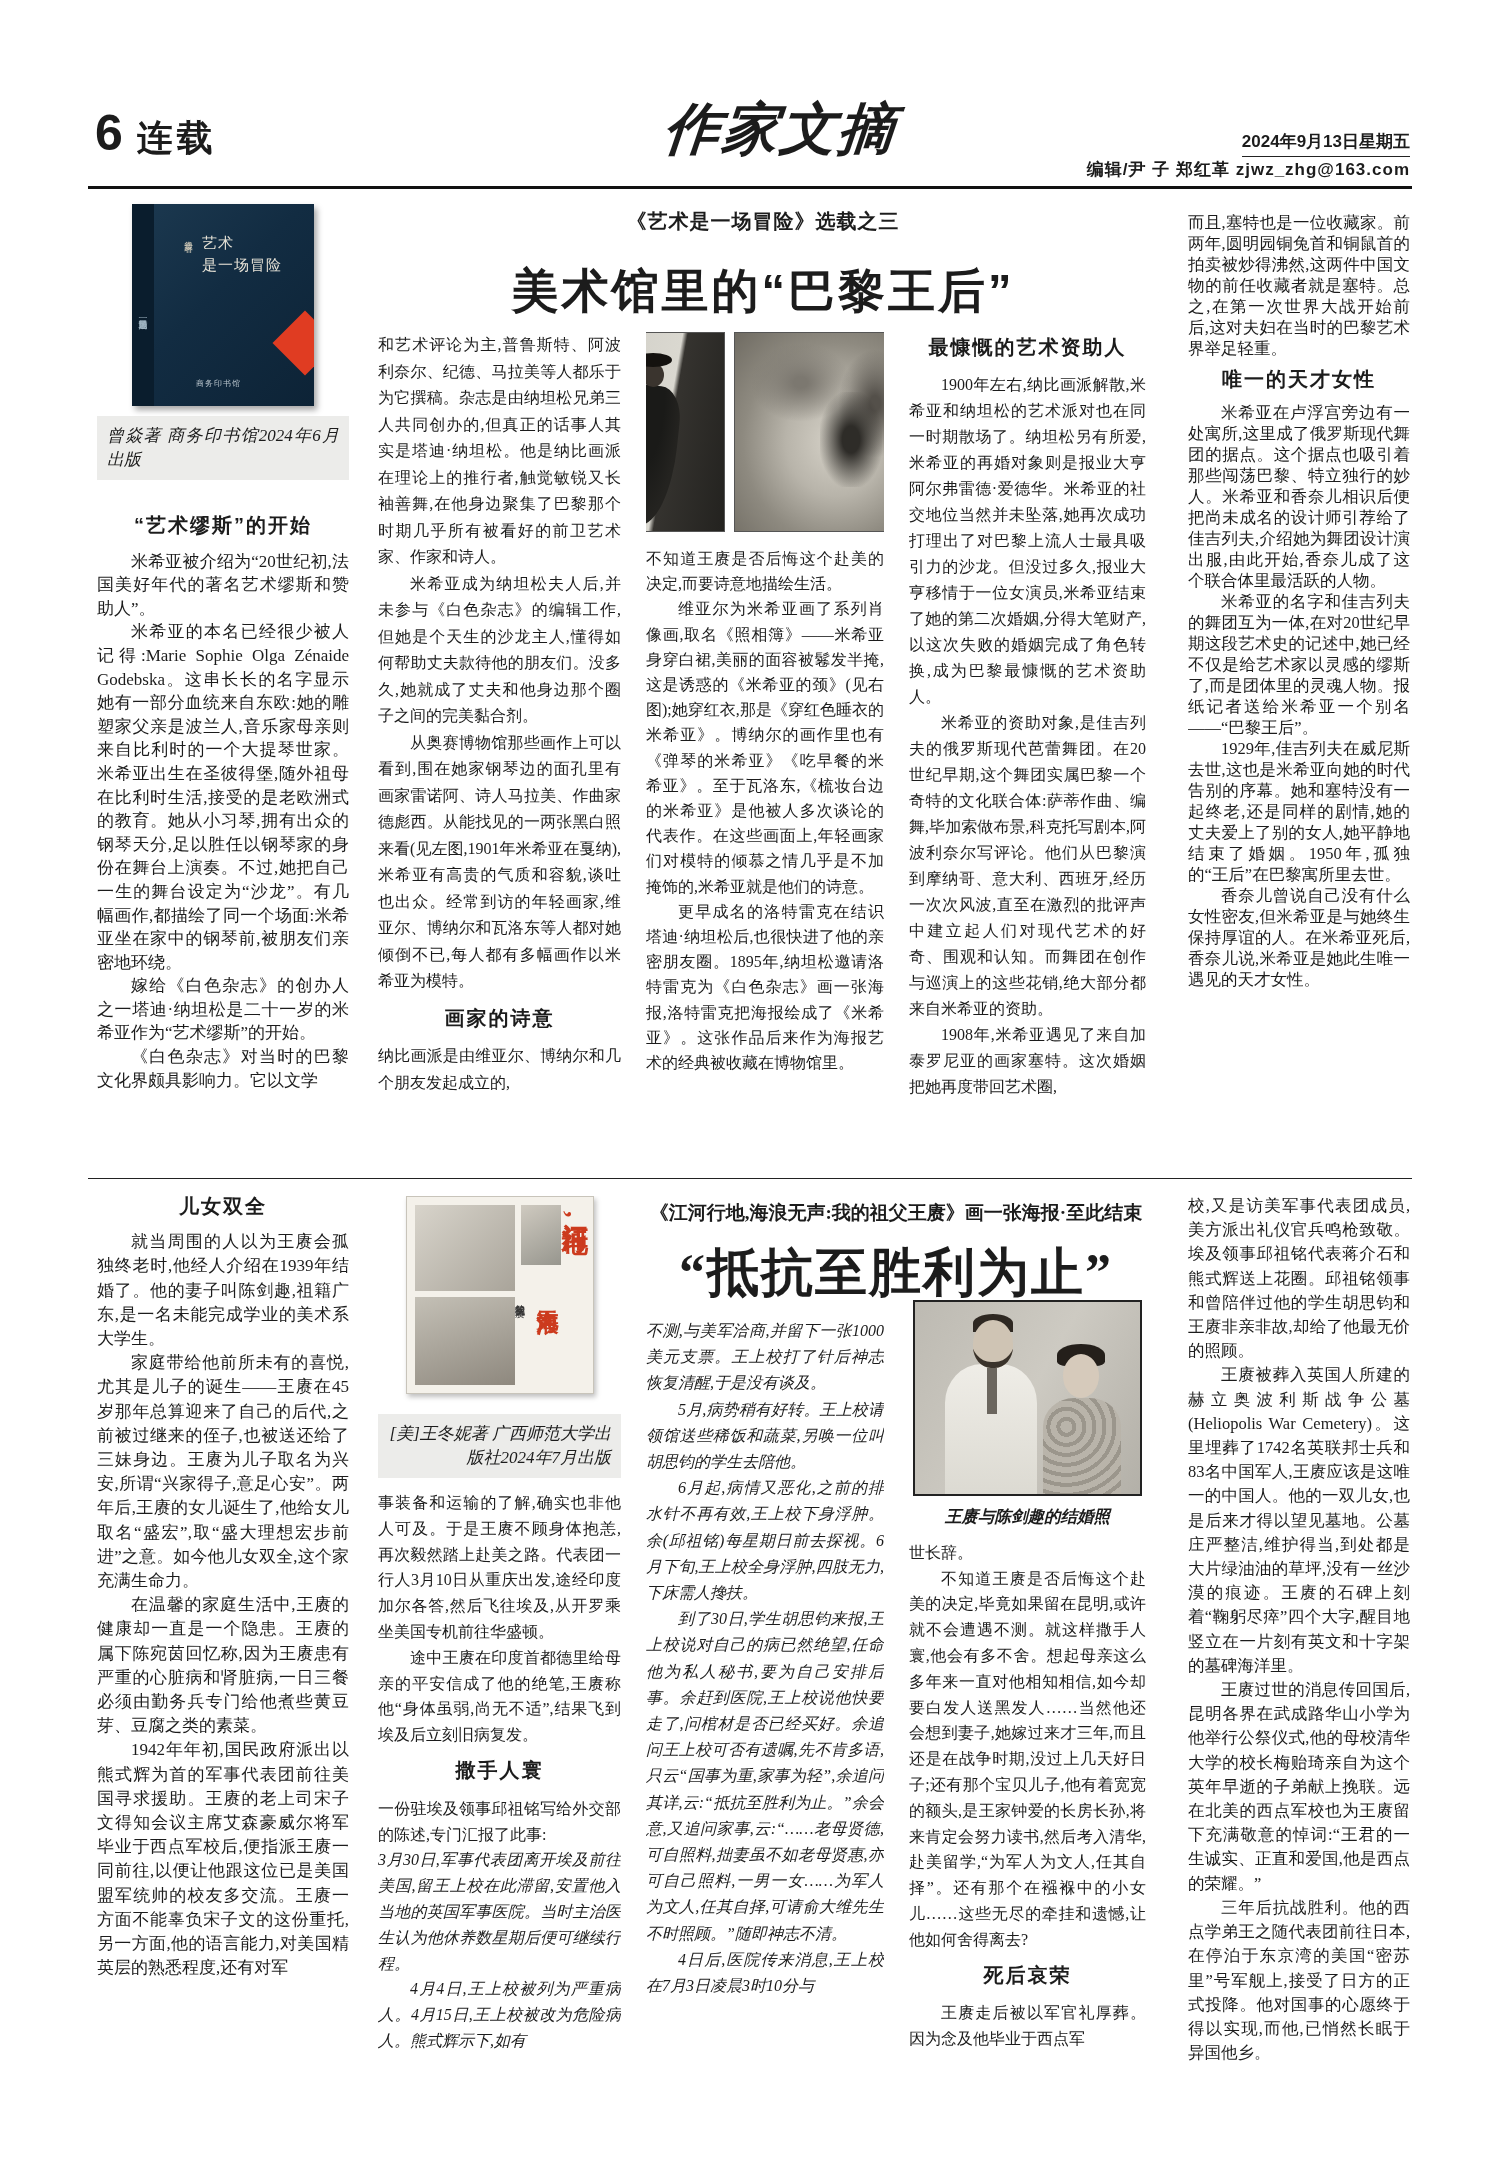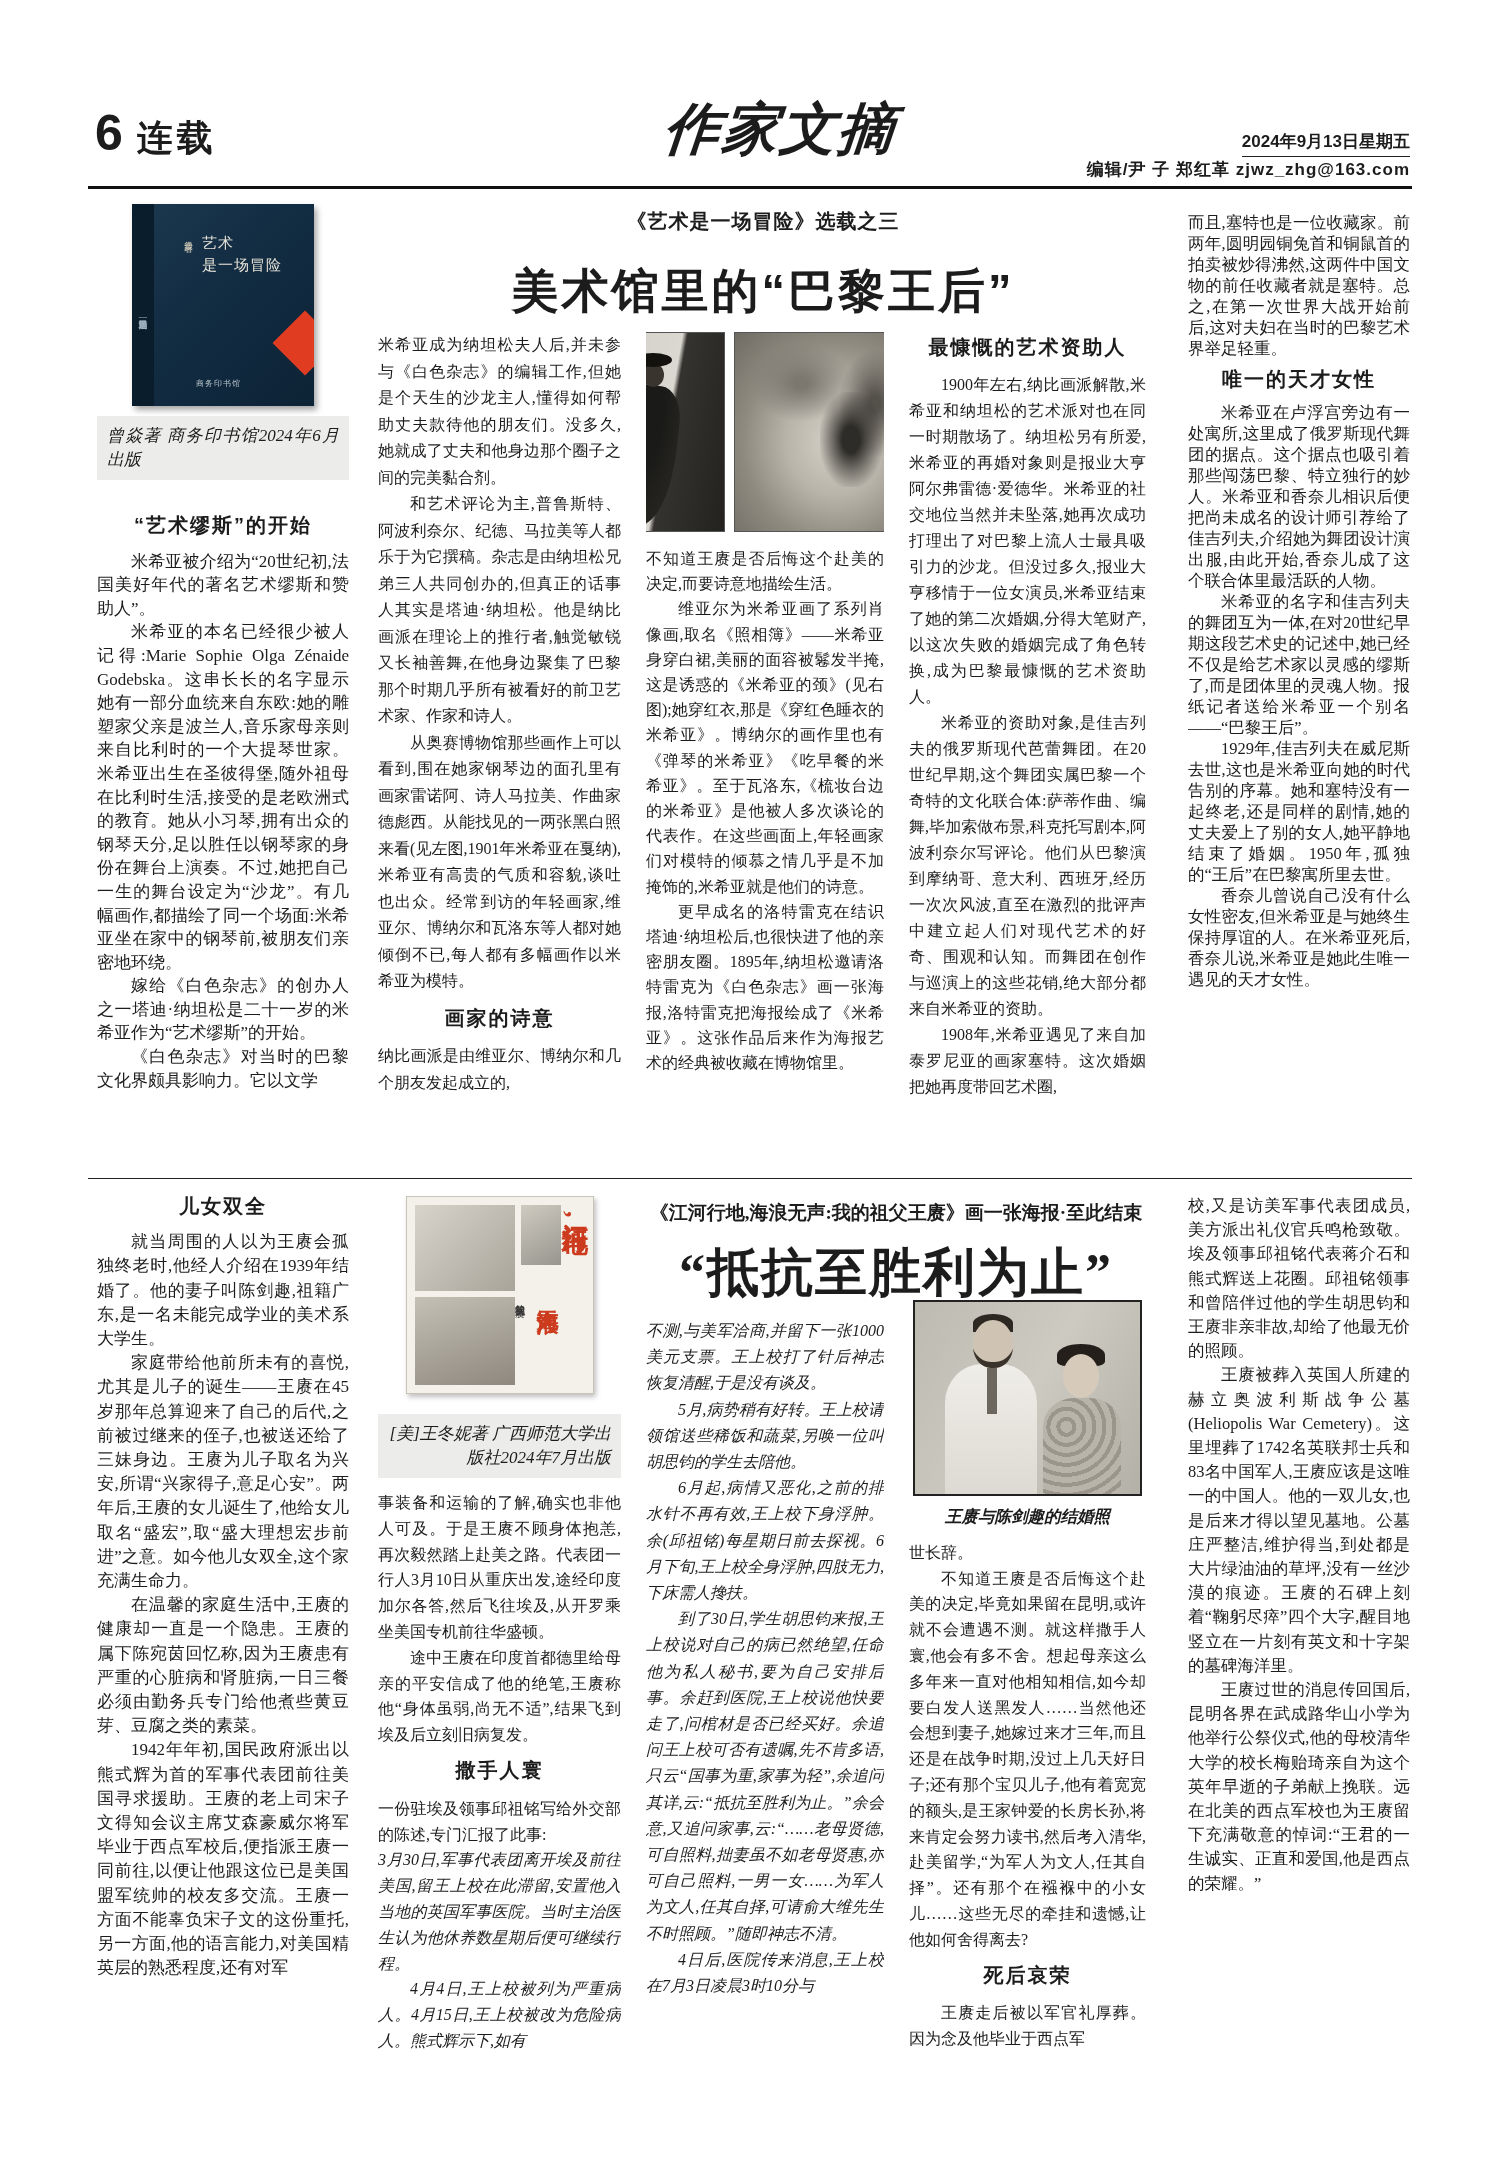--- a/index.html
+++ b/index.html
@@ -107,22 +107,22 @@
     </div>
 </div>
 
 <div class="abs" id="a1-headline">
   <div id="a1-kicker">《艺术是一场冒险》选载之三</div>
   <div id="a1-title">美术馆里的“巴黎王后”</div>
 </div>
 
 <div class="abs col cont" id="a1-col1">
   <div class="cont">
+      <p>和艺术评论为主,普鲁斯特、阿波利奈尔、纪德、马拉美等人都乐于为它撰稿。杂志是由纳坦松兄弟三人共同创办的,但真正的话事人其实是塔迪·纳坦松。他是纳比画派在理论上的推行者,触觉敏锐又长袖善舞,在他身边聚集了巴黎那个时期几乎所有被看好的前卫艺术家、作家和诗人。</p>
       <p>米希亚成为纳坦松夫人后,并未参与《白色杂志》的编辑工作,但她是个天生的沙龙主人,懂得如何帮助丈夫款待他的朋友们。没多久,她就成了丈夫和他身边那个圈子之间的完美黏合剂。</p>
-      <p>和艺术评论为主,普鲁斯特、阿波利奈尔、纪德、马拉美等人都乐于为它撰稿。杂志是由纳坦松兄弟三人共同创办的,但真正的话事人其实是塔迪·纳坦松。他是纳比画派在理论上的推行者,触觉敏锐又长袖善舞,在他身边聚集了巴黎那个时期几乎所有被看好的前卫艺术家、作家和诗人。</p>
       <p>从奥赛博物馆那些画作上可以看到,围在她家钢琴边的面孔里有画家雷诺阿、诗人马拉美、作曲家德彪西。从能找见的一两张黑白照来看(见左图,1901年米希亚在戛纳),米希亚有高贵的气质和容貌,谈吐也出众。经常到访的年轻画家,维亚尔、博纳尔和瓦洛东等人都对她倾倒不已,每人都有多幅画作以米希亚为模特。</p>
     </div>
   <h3 class="sec-head">画家的诗意</h3>
   <div>
       <p>纳比画派是由维亚尔、博纳尔和几个朋友发起成立的,</p>
     </div>
 </div>
 
 <div class="abs col" id="a1-col2">
   <div id="a1-photos">
@@ -235,14 +235,15 @@
   <div>
       <p>王赓走后被以军官礼厚葬。因为念及他毕业于西点军</p>
     </div>
 </div>
 
 <div class="abs col cont" id="a2-col4">
   <div class="cont">
       <p>校,又是访美军事代表团成员,美方派出礼仪官兵鸣枪致敬。埃及领事邱祖铭代表蒋介石和熊式辉送上花圈。邱祖铭领事和曾陪伴过他的学生胡思钧和王赓非亲非故,却给了他最无价的照顾。</p>
       <p>王赓被葬入英国人所建的赫立奥波利斯战争公墓(Heliopolis War Cemetery)。这里埋葬了1742名英联邦士兵和83名中国军人,王赓应该是这唯一的中国人。他的一双儿女,也是后来才得以望见墓地。公墓庄严整洁,维护得当,到处都是大片绿油油的草坪,没有一丝沙漠的痕迹。王赓的石碑上刻着“鞠躬尽瘁”四个大字,醒目地竖立在一片刻有英文和十字架的墓碑海洋里。</p>
       <p>王赓过世的消息传回国后,昆明各界在武成路华山小学为他举行公祭仪式,他的母校清华大学的校长梅贻琦亲自为这个英年早逝的子弟献上挽联。远在北美的西点军校也为王赓留下充满敬意的悼词:“王君的一生诚实、正直和爱国,他是西点的荣耀。”</p>
+      <p>三年后抗战胜利。他的西点学弟王之随代表团前往日本,在停泊于东京湾的美国“密苏里”号军舰上,接受了日方的正式投降。他对国事的心愿终于得以实现,而他,已悄然长眠于异国他乡。</p>
     </div>
 </div>
 
 </body></html>

